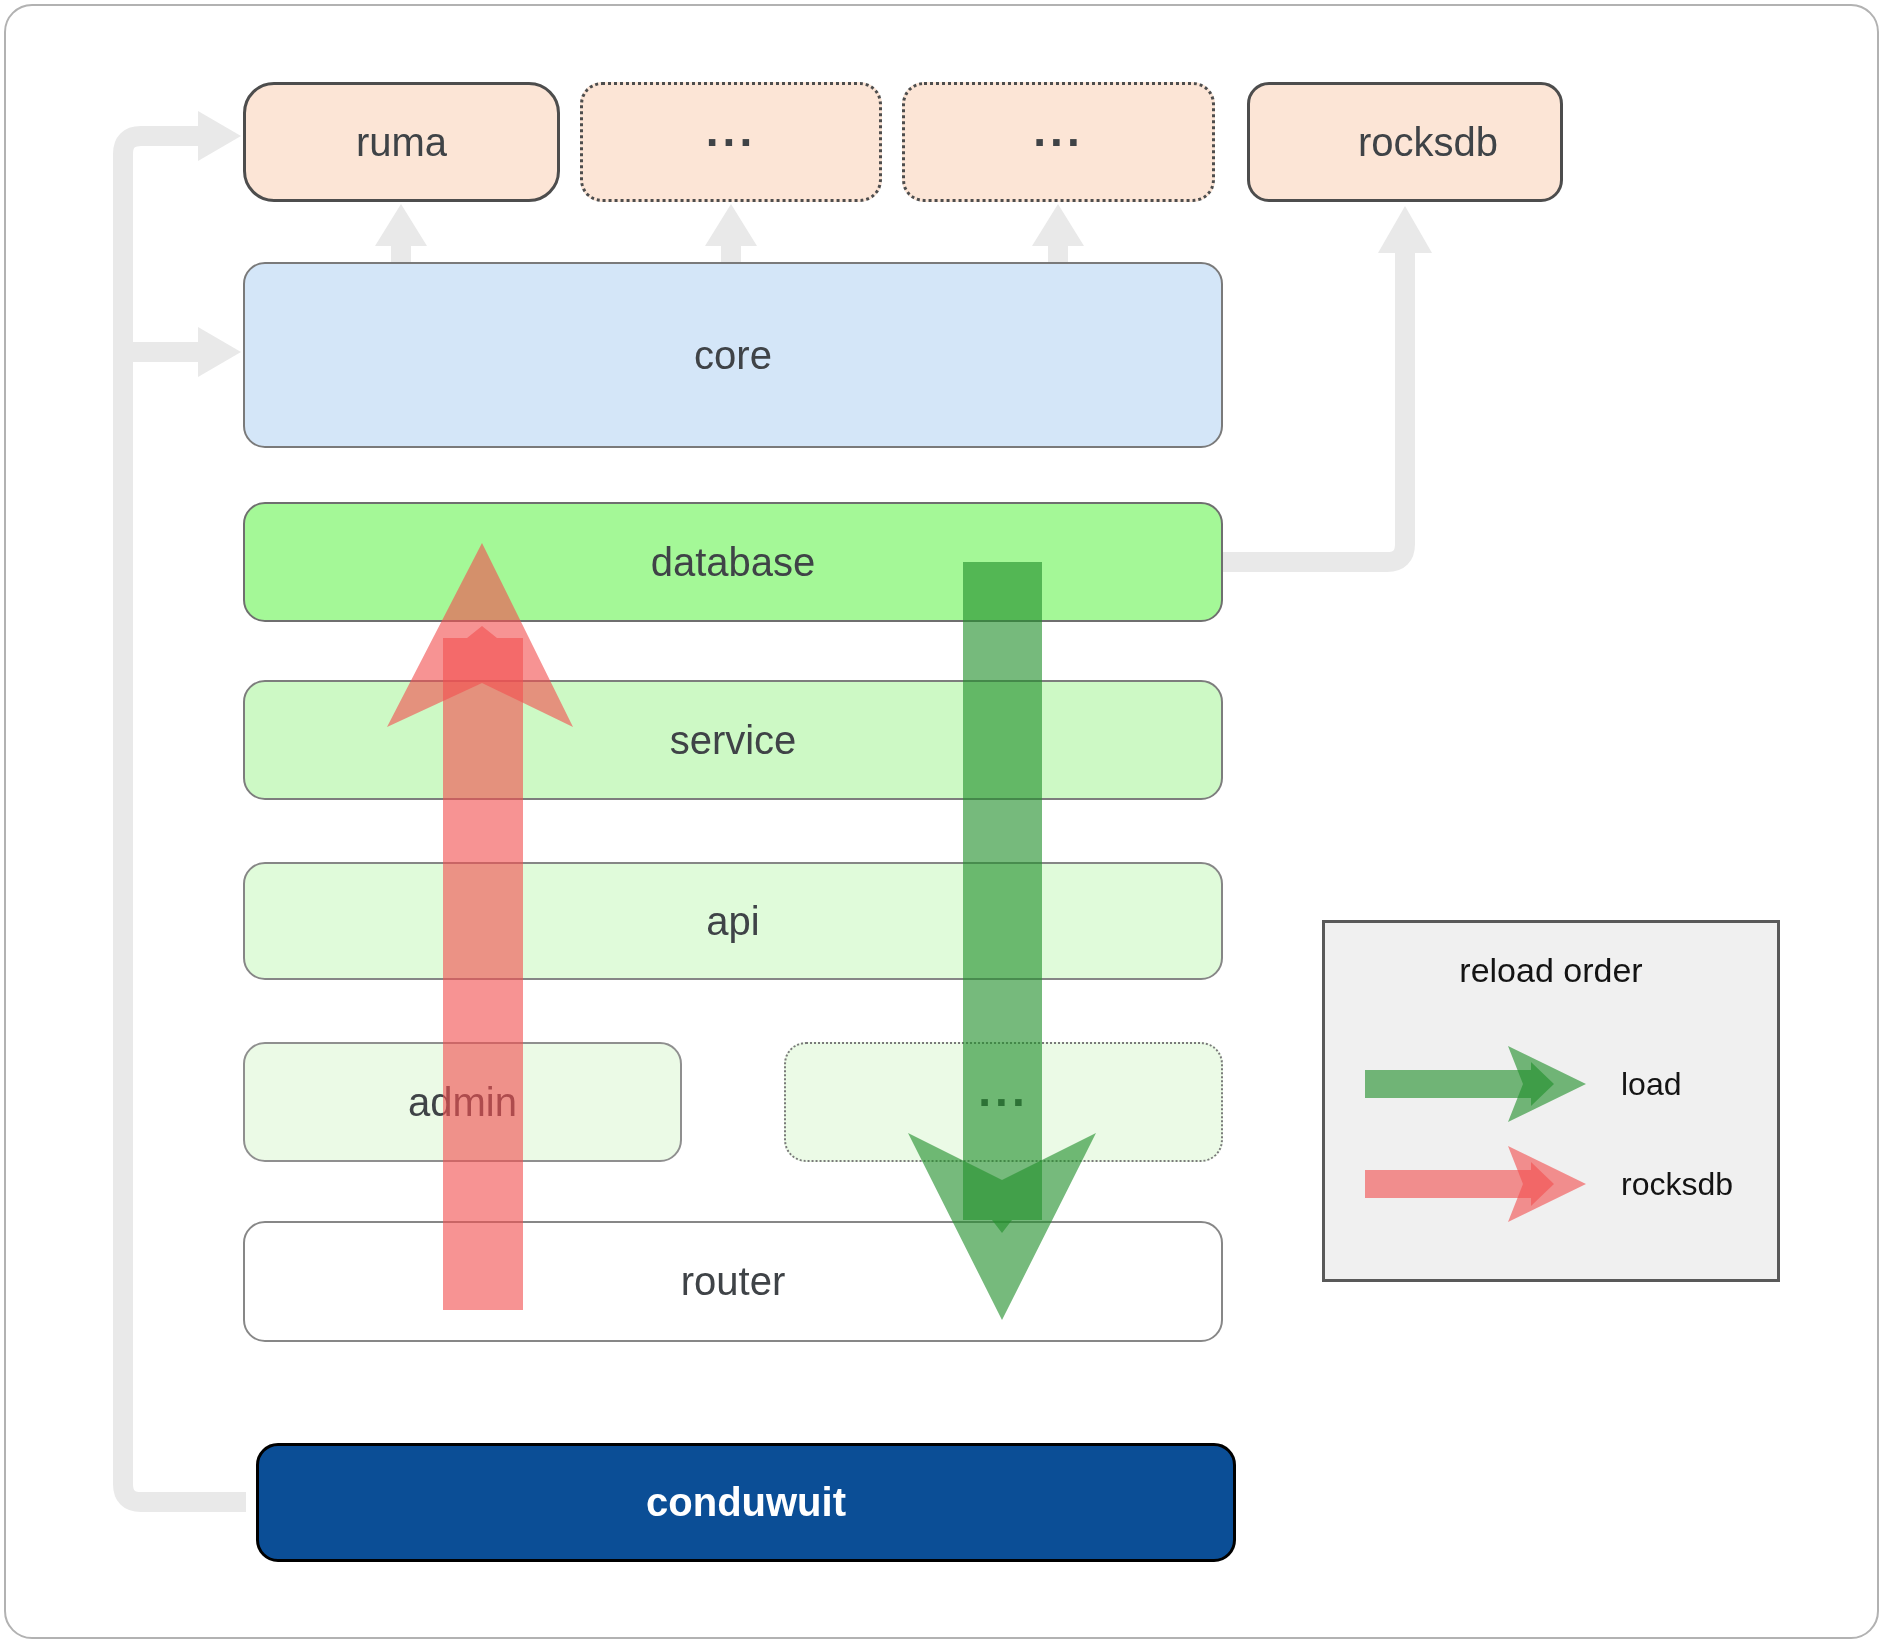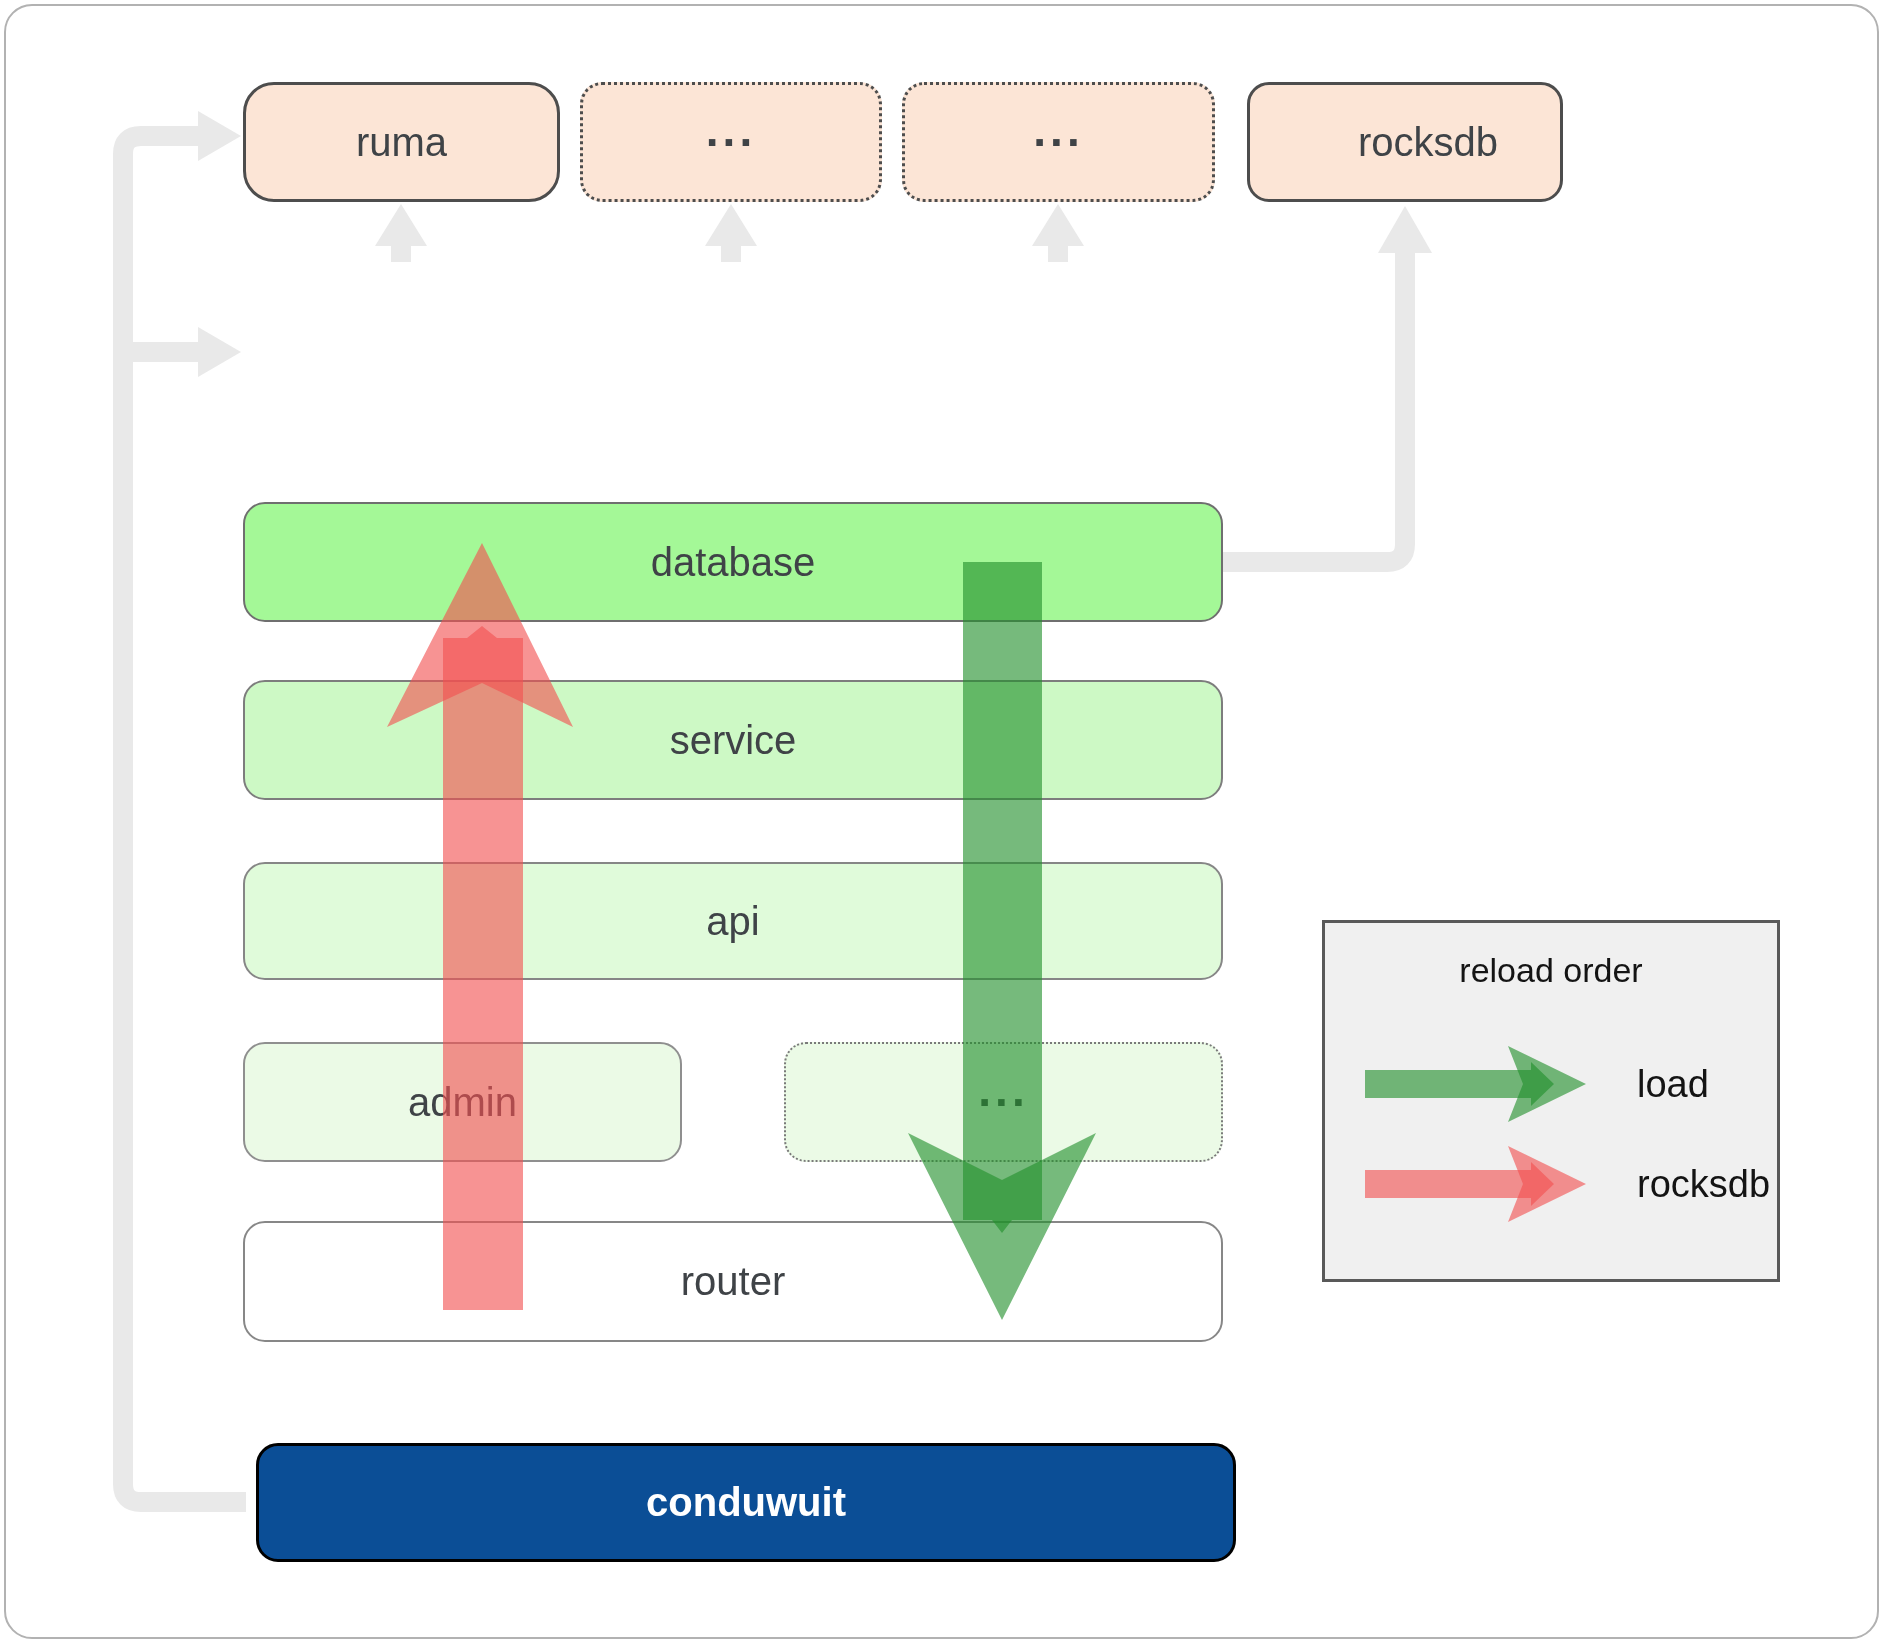--- a/index.html
+++ b/index.html
@@ -54,21 +54,21 @@
     background:var(--legend-bg); border:3px solid var(--legend-border); z-index:1;
   }
   .legend-title{
     position:absolute; left:0; right:0; top:28px; text-align:center;
     font-size:34px; color:var(--legend-text);
   }
   .legend-row{ position:absolute; left:40px; display:flex; align-items:center; }
   .legend-row.row-load{ top:121px; }
   .legend-row.row-unload{ top:221px; }
   .legend-row svg{ display:block; }
-  .legend-row .legend-label{ margin-left:42px; font-size:38px; color:var(--legend-text); }
+  .legend-row .legend-label{ margin-left:26px; font-size:32px; color:var(--legend-text); }
   .flows{ z-index:2; pointer-events:none; }
 </style>
 </head>
 <body>
 
 <div class="canvas">
 
   <svg class="lyr" viewBox="0 0 1883 1643">
 
     <path class="connector" d="M 246 1502 H 141 Q 123 1502 123 1484 V 154 Q 123 136 141 136 H 198"></path>
@@ -91,20 +91,23 @@
   <div class="box b-ext1 dots">
     <span class="lbl">...</span>
   </div>
   <div class="box b-ext2 dots">
     <span class="lbl">...</span>
   </div>
   <div class="box b-rocksdb">
     <span class="lbl">rocksdb</span>
   </div>
 
+  <div class="box b-core">
+    <span class="lbl">core</span>
+  </div>
   <div class="box b-database">
     <span class="lbl">database</span>
   </div>
   <div class="box b-service">
     <span class="lbl">service</span>
   </div>
   <div class="box b-api">
     <span class="lbl">api</span>
   </div>
   <div class="box b-admin">

